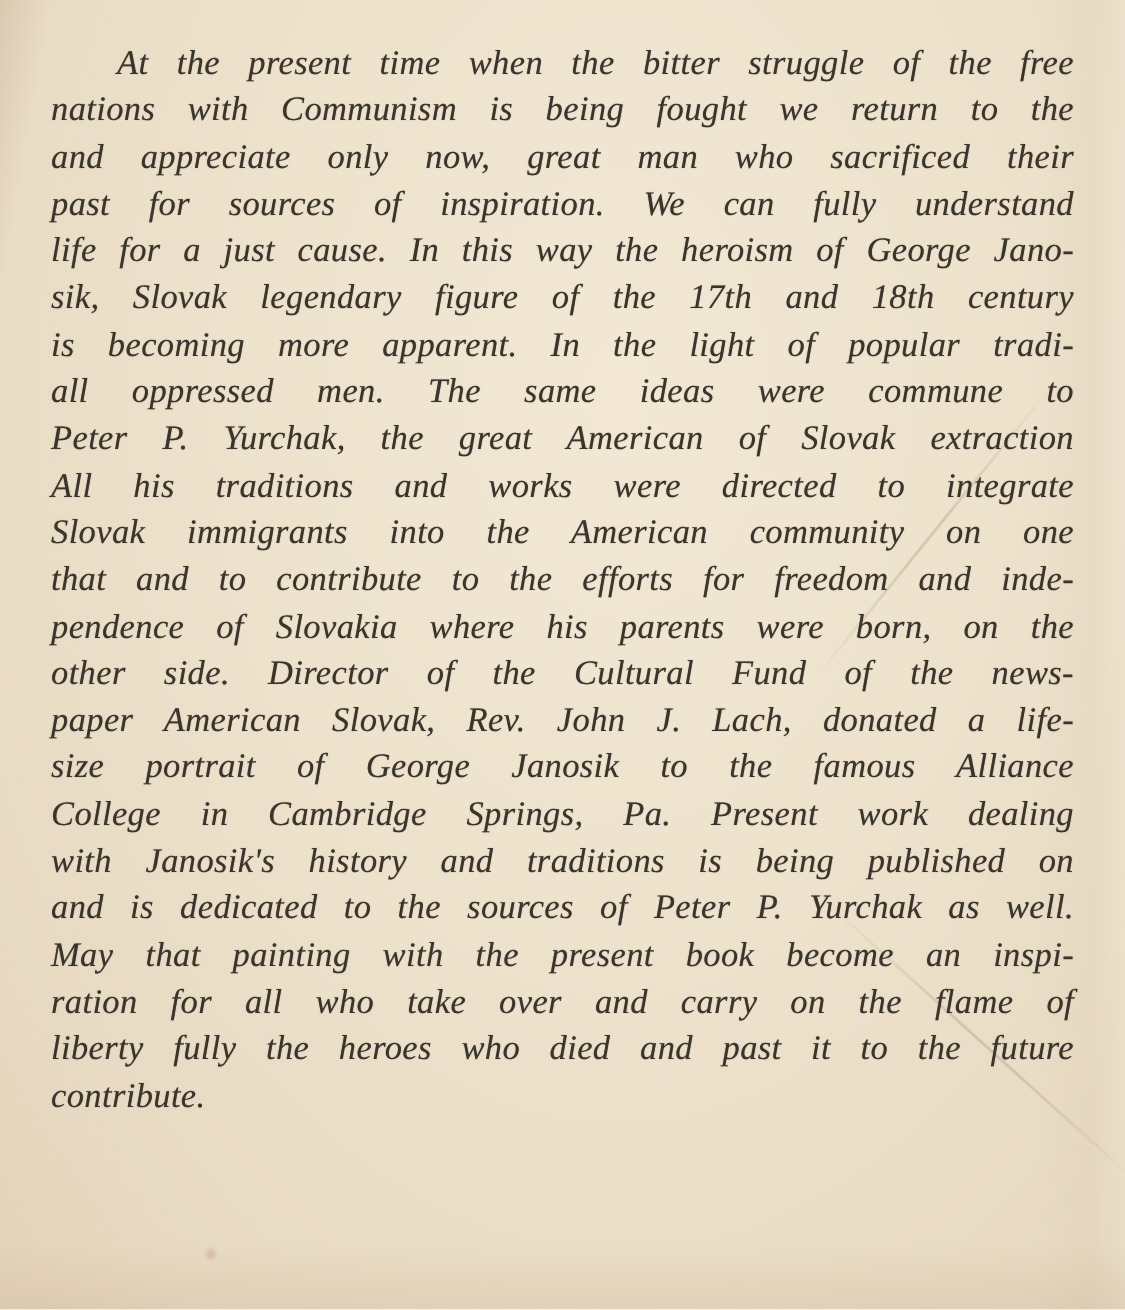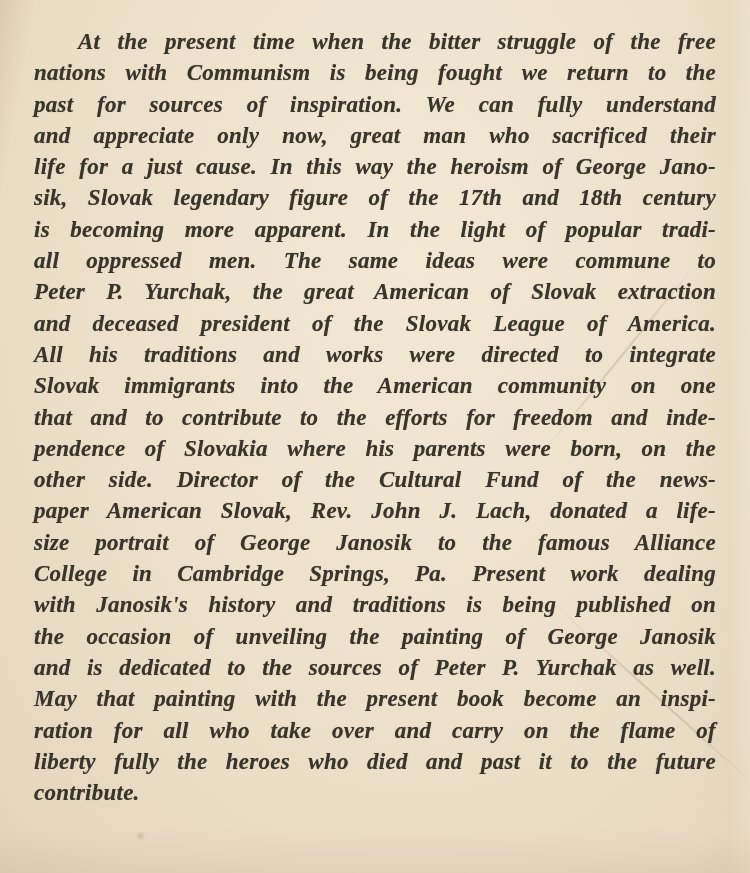--- a/index.html
+++ b/index.html
@@ -14,21 +14,20 @@
     font-family: "Liberation Serif", "DejaVu Serif", serif;
   }
   .paper {
     position: absolute;
     inset: 0;
     background:
       linear-gradient(100deg, rgba(198,170,148,0.38) 0%, rgba(198,170,148,0.0) 4%),
       linear-gradient(to top, rgba(196,168,140,0.22) 0%, rgba(196,168,140,0.0) 5%),
       linear-gradient(to right, rgba(255,250,238,0.0) 92%, rgba(220,205,180,0.25) 97%, rgba(240,232,215,0.3) 100%),
       radial-gradient(ellipse at 55% 30%, #f2e8d4 0%, #ede1cb 50%, #e7d9c1 85%, #e2d2b8 100%);
-    font-weight: bold;
   }
   .textblock {
     position: absolute;
     left: 34px;
     top: 26px;
     width: 682px;
     color: #3a352c;
     font-style: italic;
     font-size: 23px;
     line-height: 31.3px;
@@ -69,37 +68,35 @@
 <body>
 
 <div class="paper">
   <div class="crease crease-a"></div>
   <div class="crease crease-b"></div>
   <div class="smudge"></div>
 
   <div class="textblock">
     <div class="ln first">At the present time when the bitter struggle of the free</div>
     <div class="ln">nations with Communism is being fought we return to the</div>
+    <div class="ln">and appreciate only now, great man who sacrificed their</div>
     <div class="ln">past for sources of inspiration.  We can fully understand</div>
-    <div class="ln">and appreciate only now, great man who sacrificed their</div>
     <div class="ln">life for a just cause. In this way the heroism of George Jano-</div>
     <div class="ln">sik, Slovak legendary figure of the 17th and 18th century</div>
     <div class="ln">is becoming more apparent.  In the light of popular tradi-</div>
     <div class="ln">all oppressed men.  The same ideas were commune to</div>
     <div class="ln">Peter P. Yurchak, the great American of Slovak extraction</div>
-    <div class="ln">and deceased president of the Slovak League of America.</div>
     <div class="ln">All his traditions and works were directed to integrate</div>
     <div class="ln">Slovak immigrants into the American community on one</div>
     <div class="ln">that and to contribute to the efforts for freedom and inde-</div>
     <div class="ln">pendence of Slovakia where his parents were born, on the</div>
     <div class="ln">other side.  Director of the Cultural Fund of the news-</div>
     <div class="ln">paper American Slovak, Rev. John J. Lach, donated a life-</div>
     <div class="ln">size portrait of George Janosik to the famous Alliance</div>
     <div class="ln">College in Cambridge Springs, Pa.  Present work dealing</div>
     <div class="ln">with Janosik's history and traditions is being published on</div>
-    <div class="ln">the occasion of unveiling the painting of George Janosik</div>
     <div class="ln">and is dedicated to the sources of Peter P. Yurchak as well.</div>
     <div class="ln">May that painting with the present book become an inspi-</div>
     <div class="ln">ration for all who take over and carry on the flame of</div>
     <div class="ln">liberty fully the heroes who died and past it to the future</div>
     <div class="ln last">contribute.</div>
   </div>
 </div>
 
 </body></html>

